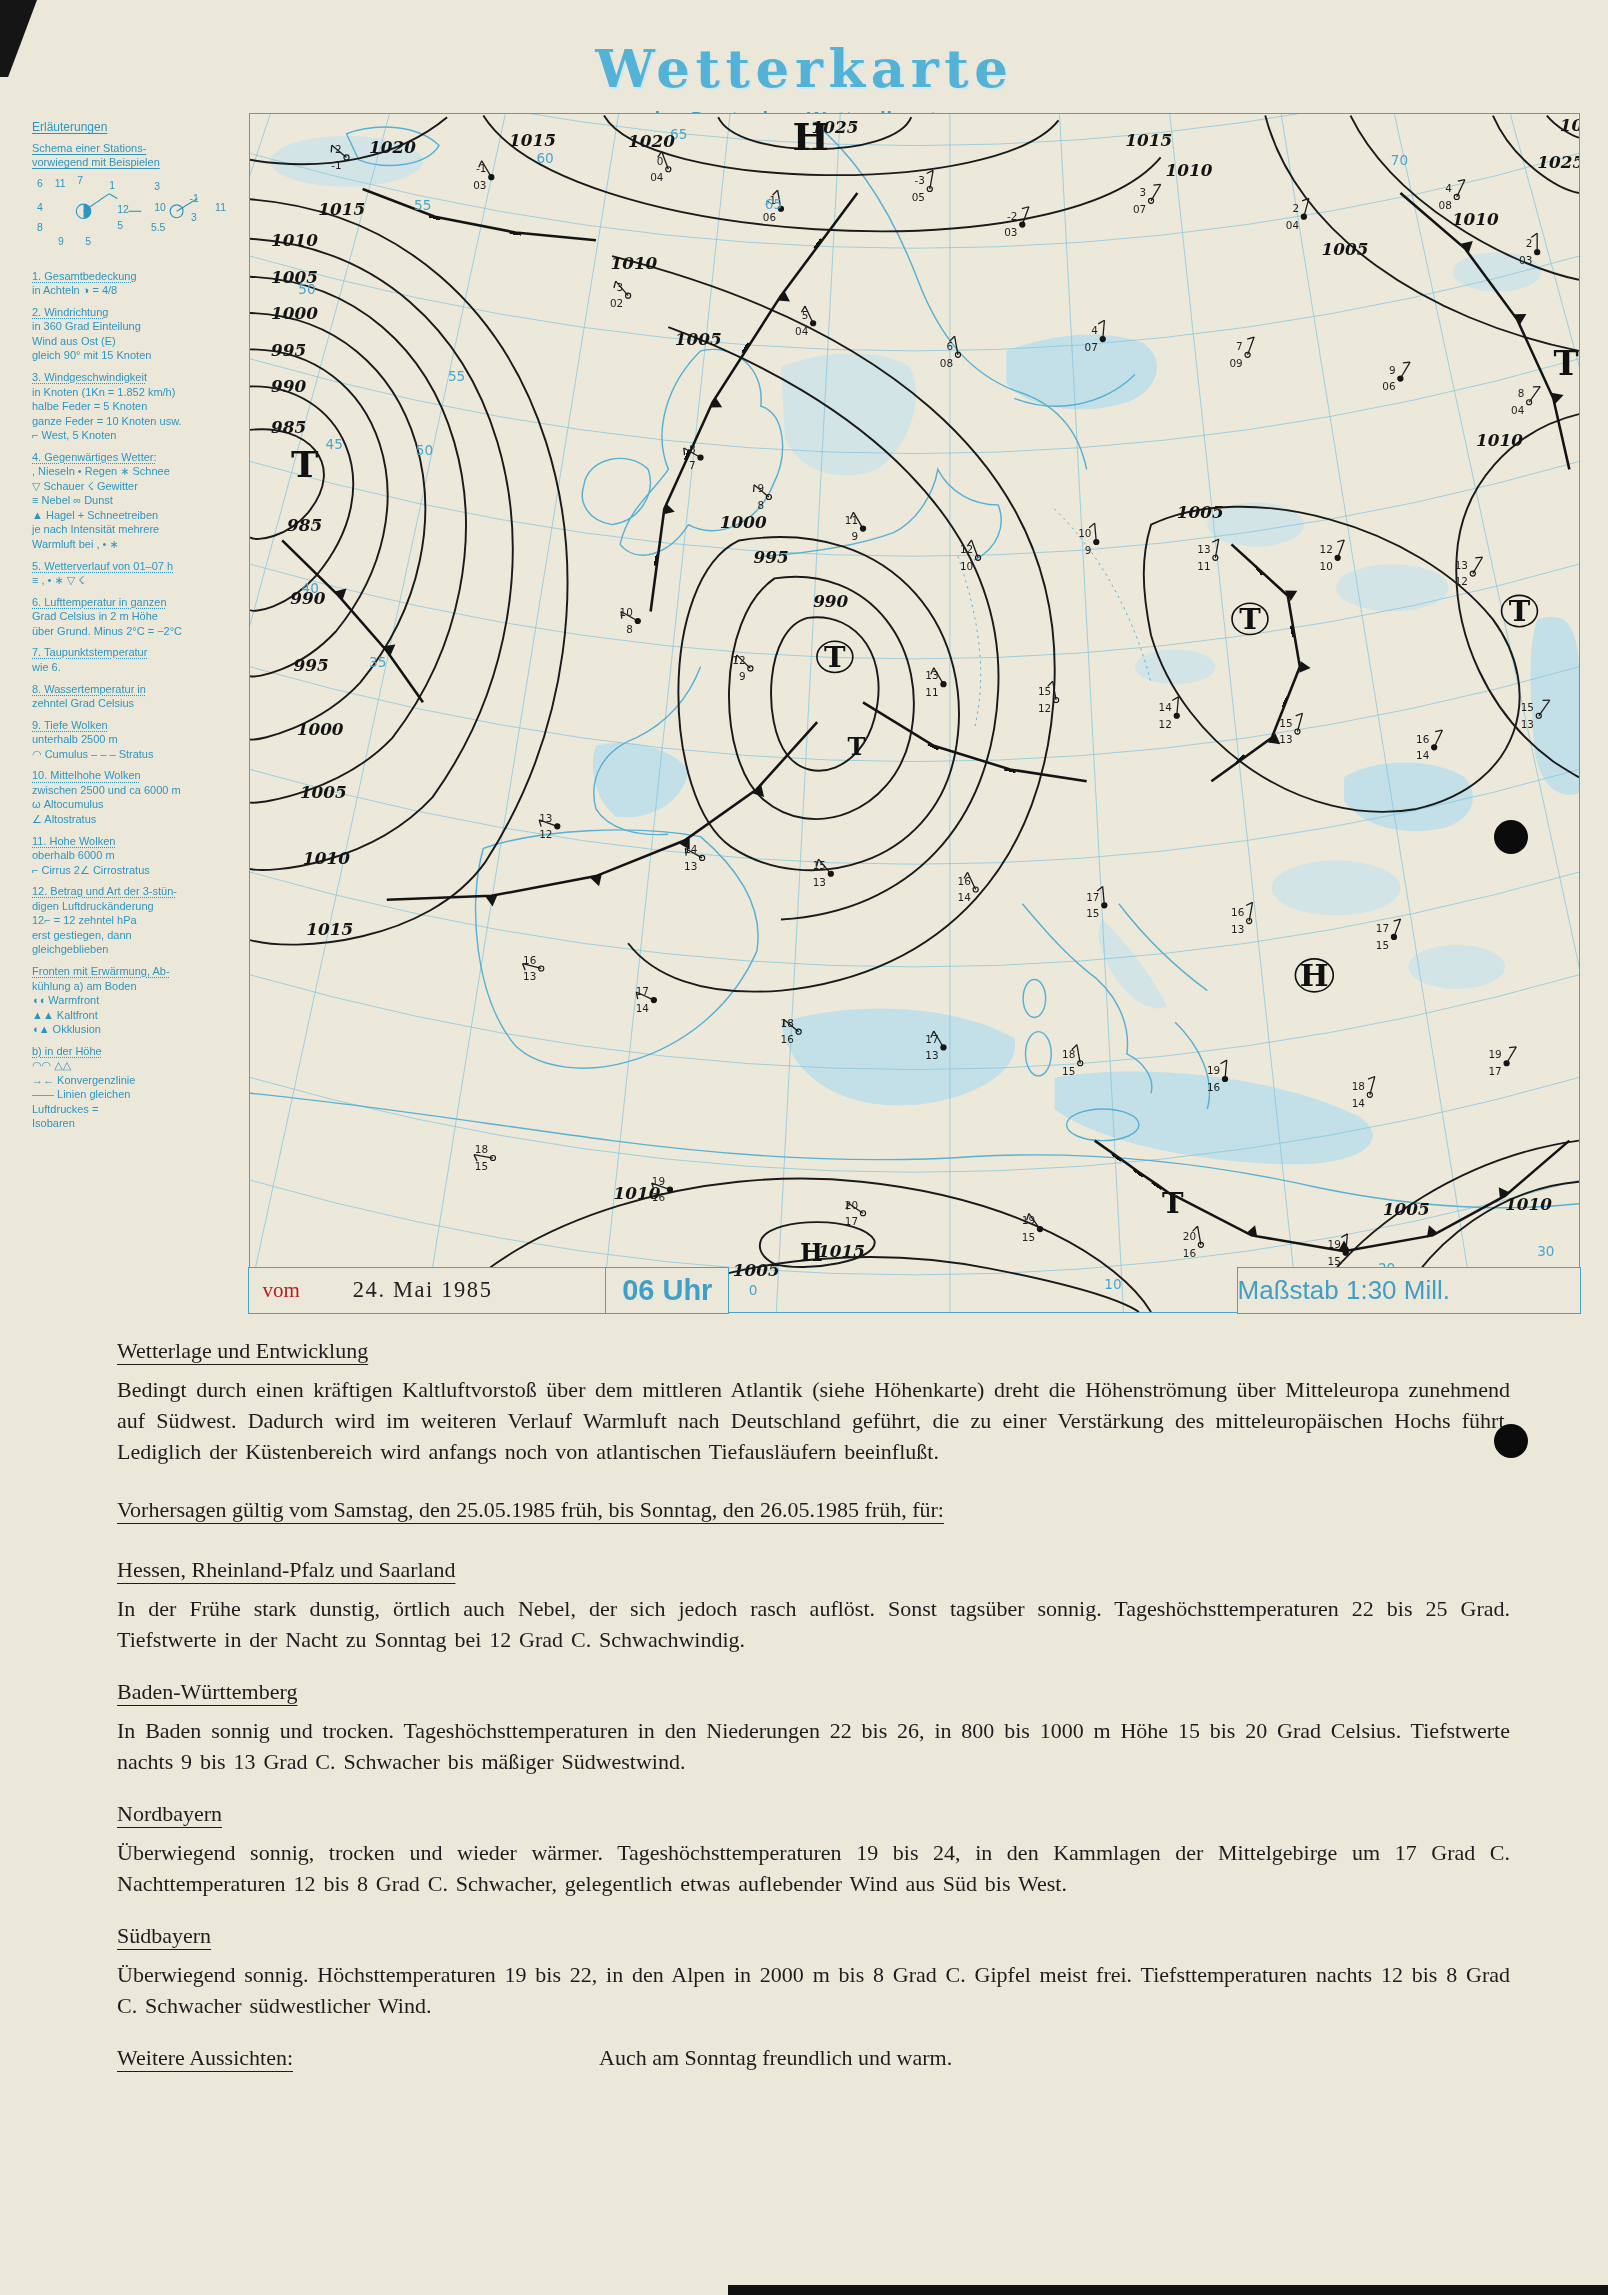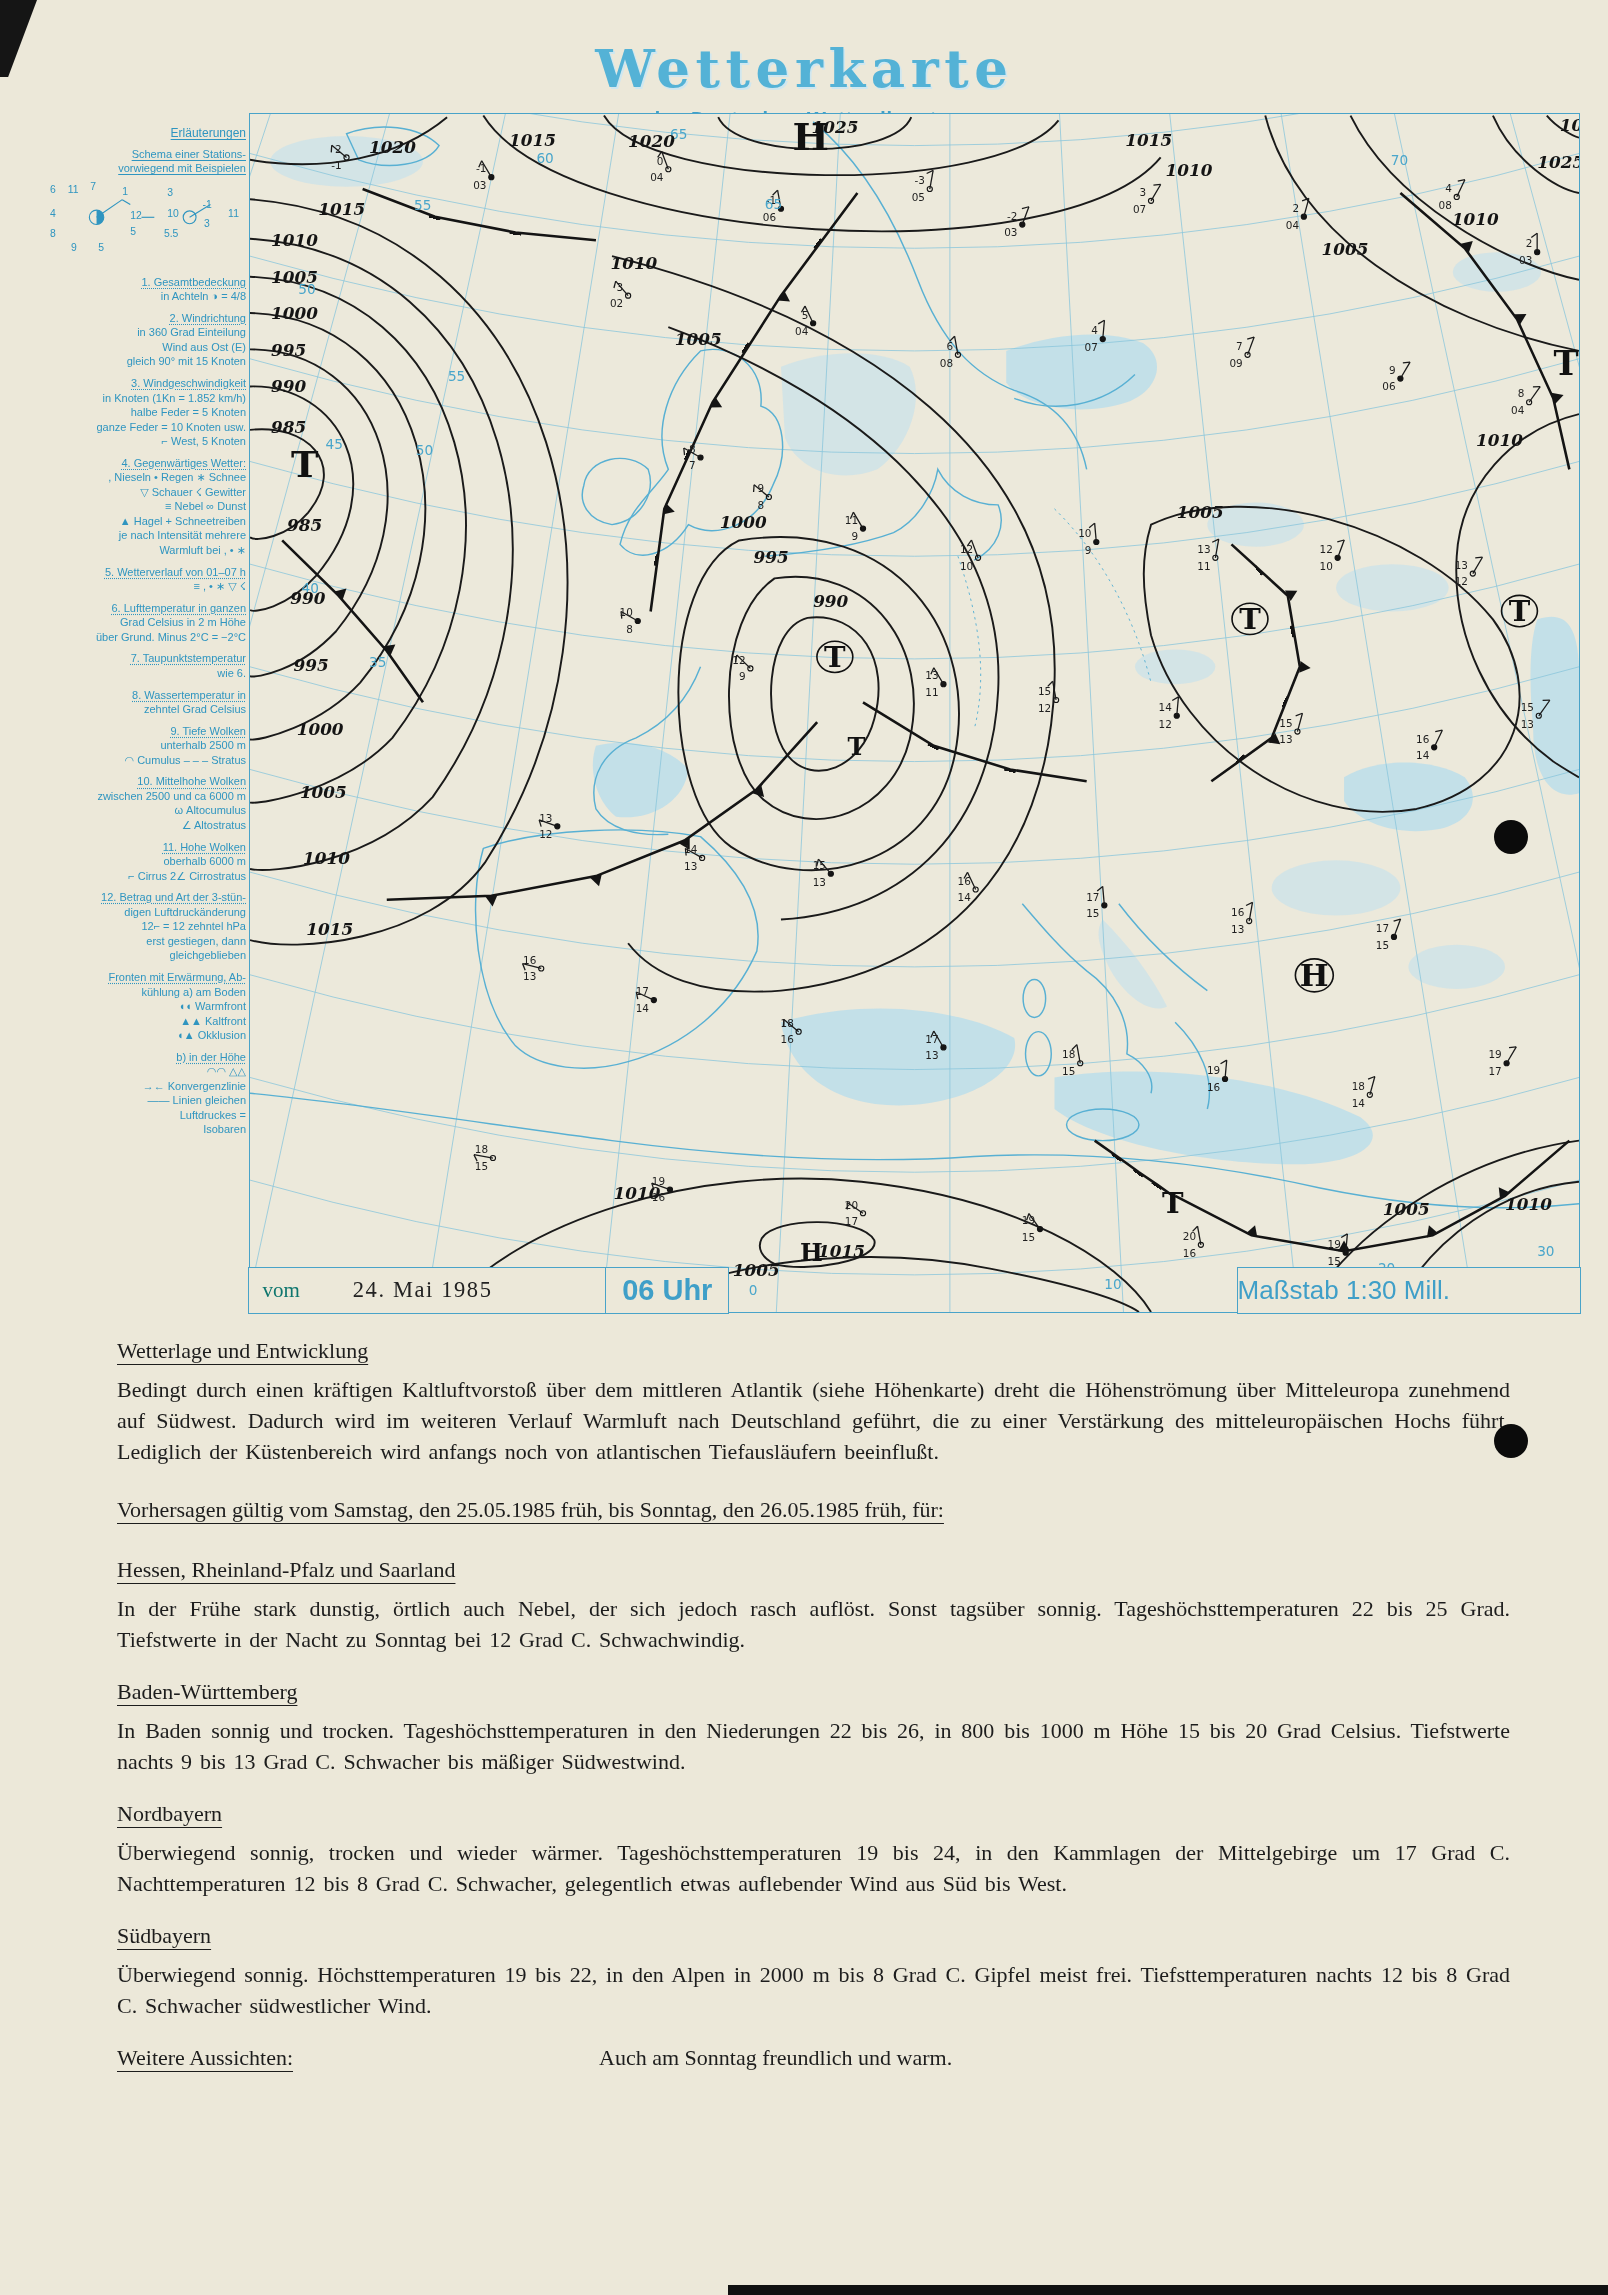--- a/index.html
+++ b/index.html
@@ -8,22 +8,22 @@
 
   
   .title{position:absolute;top:37px;left:0;width:100%;text-align:center;
          font-family:"DejaVu Serif",serif;font-weight:bold;font-size:53px;letter-spacing:5.6px;
          color:#54b2d6;text-shadow:1.6px 1.6px 0 #cfe7f0;}
   .subtitle{position:absolute;top:108px;left:0;width:100%;text-align:center;
             font-family:"Liberation Sans",sans-serif;font-weight:bold;font-size:20px;
             letter-spacing:0.8px;color:#3f9fc8;}
 
   
-  .legend{position:absolute;left:32px;top:126px;width:214px;color:#2f95c0;
-          font-family:"Liberation Sans",sans-serif;font-size:11px;line-height:14.5px;text-align:right;}
+  .legend{position:absolute;left:32px;top:120px;width:214px;color:#2f95c0;
+          font-family:"Liberation Sans",sans-serif;font-size:11px;line-height:14.5px;}
   .legend-title{font-size:12px;text-decoration-line:underline;text-underline-offset:2.4px;margin-bottom:6.4px;}
   .legend-sub{text-decoration-line:underline;text-underline-offset:1.6px;}
   .legend-schematic{margin:6.4px 0 4.8px 0;}
   .legend-line{white-space:nowrap;}
   .legend-line.u{margin-top:7.2px;text-decoration-line:underline;text-decoration-style:dotted;text-underline-offset:2.4px;}
   .schem-num{font:400 13px "Liberation Sans",sans-serif;fill:#2f95c0;}
   .schem-shape{fill:none;stroke:#2f95c0;stroke-width:1.4;}
   .schem-fill{fill:#2f95c0;stroke:none;}
 
   
@@ -43,21 +43,21 @@
   .center-letter{font-family:"DejaVu Serif",serif;font-weight:700;fill:#111;text-anchor:middle;}
   .center-circle{fill:none;stroke:#111;stroke-width:2;}
   .station-num{font:400 13px "DejaVu Sans",sans-serif;fill:#1f1f1f;}
   .station-line{stroke:#1a1a1a;stroke-width:1.6;}
 
   
   .map-footer{position:absolute;bottom:-1.6px;height:47px;background:#ece8d9;
               border:1.6px solid #49a3c9;display:flex;align-items:center;box-sizing:border-box;}
   .map-footer.left{left:-1.6px;width:481px;}
   .map-footer.right{right:-1.6px;width:344px;justify-content:flex-start;}
-  .vom{font-size:21px;margin-left:13px;color:#0f766e;}
+  .vom{font-size:21px;margin-left:13px;color:#b91c1c;}
   .date{font-size:22.5px;margin-left:53px;letter-spacing:1.6px;color:#222;flex:1;}
   .time{font-family:"Liberation Sans",sans-serif;font-weight:bold;font-size:29px;color:#3f9fc8;
         border-left:1.6px solid #49a3c9;height:100%;display:flex;align-items:center;padding:0 16px;}
   .scale-text{font-size:26px;color:#3f9fc8;font-family:"Liberation Sans",sans-serif;}
 
   
   .forecast{position:absolute;left:117px;top:1335px;width:1393px;font-size:22px;line-height:31px;}
   .section{margin-bottom:21px;}
   .section:nth-child(2){margin-top:27px;}
   .heading-row{display:flex;align-items:baseline;}

